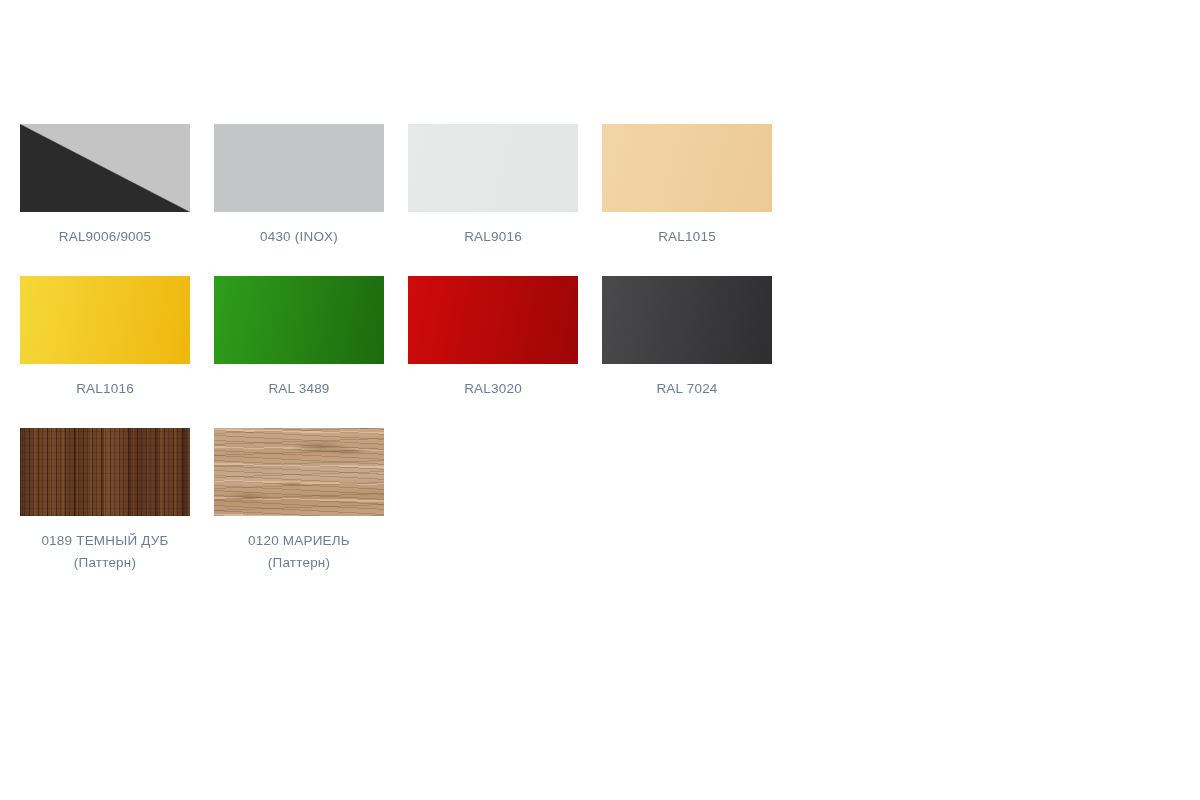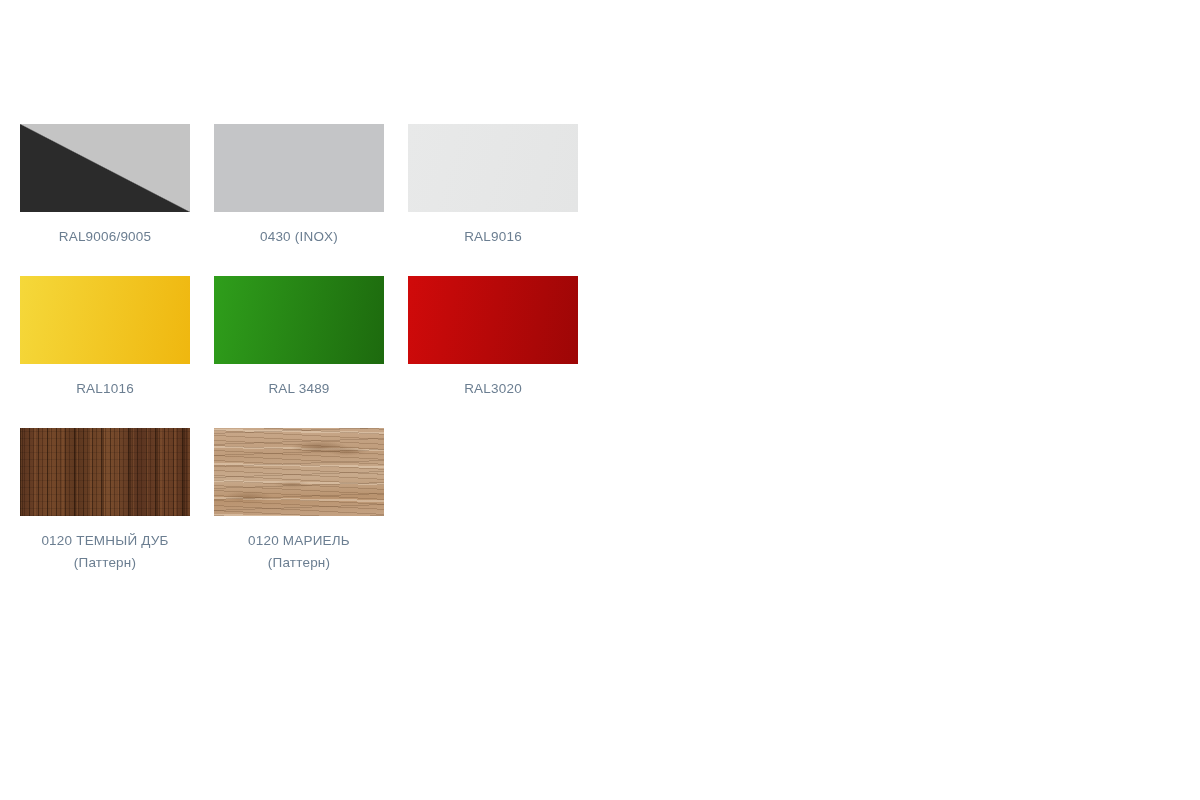--- a/index.html
+++ b/index.html
@@ -149,39 +149,47 @@
         <div class="swatch-label">RAL9006/9005</div>
       </div>
       <div class="swatch-cell">
         <div class="swatch-chip" style="background: linear-gradient(105deg, rgb(196, 197, 199) 0%, rgb(196, 197, 199) 100%);"></div>
         <div class="swatch-label">0430 (INOX)</div>
       </div>
       <div class="swatch-cell">
         <div class="swatch-chip" style="background: linear-gradient(105deg, rgb(232, 233, 233) 0%, rgb(228, 229, 229) 100%);"></div>
         <div class="swatch-label">RAL9016</div>
       </div>
+      <div class="swatch-cell">
+        <div class="swatch-chip" style="background: linear-gradient(105deg, rgb(242, 213, 166) 0%, rgb(236, 202, 150) 100%);"></div>
+        <div class="swatch-label">RAL1015</div>
+      </div>
     </div>
     <div class="swatch-row">
       <div class="swatch-cell">
         <div class="swatch-chip" style="background: linear-gradient(100deg, rgb(245, 216, 58) 0%, rgb(239, 183, 15) 100%);"></div>
         <div class="swatch-label">RAL1016</div>
       </div>
       <div class="swatch-cell">
         <div class="swatch-chip" style="background: linear-gradient(100deg, rgb(47, 158, 27) 0%, rgb(29, 106, 14) 100%);"></div>
         <div class="swatch-label">RAL 3489</div>
       </div>
       <div class="swatch-cell">
         <div class="swatch-chip" style="background: linear-gradient(100deg, rgb(208, 10, 10) 0%, rgb(157, 6, 6) 100%);"></div>
         <div class="swatch-label">RAL3020</div>
       </div>
+      <div class="swatch-cell">
+        <div class="swatch-chip" style="background: linear-gradient(100deg, rgb(74, 74, 76) 0%, rgb(46, 46, 48) 100%);"></div>
+        <div class="swatch-label">RAL 7024</div>
+      </div>
     </div>
     <div class="swatch-row">
       <div class="swatch-cell">
         <div class="swatch-chip wood-dark-oak"></div>
-        <div class="swatch-label">0120 ТЕМНЫЙ ДУБ
+        <div class="swatch-label">0189 ТЕМНЫЙ ДУБ
 (Паттерн)</div>
       </div>
       <div class="swatch-cell">
         <div class="swatch-chip wood-mariel"></div>
         <div class="swatch-label">0120 МАРИЕЛЬ
 (Паттерн)</div>
       </div>
     </div>
   </div>
 

